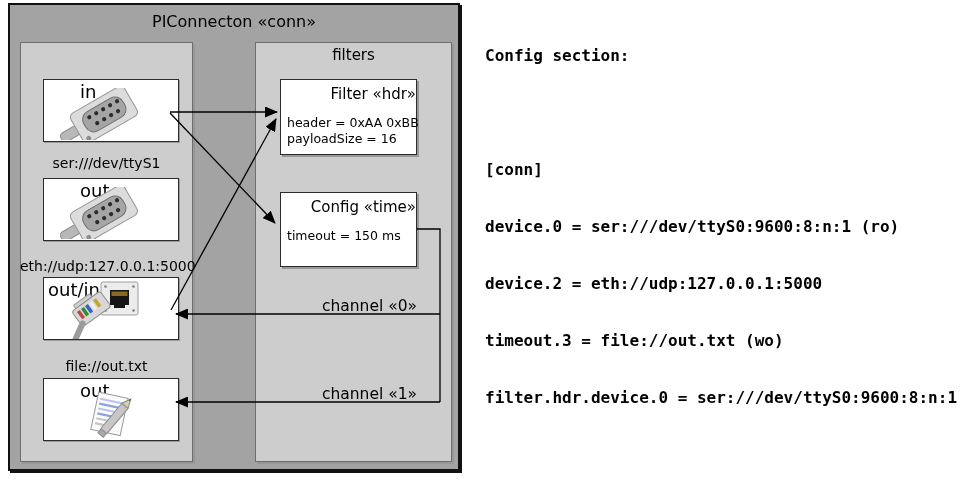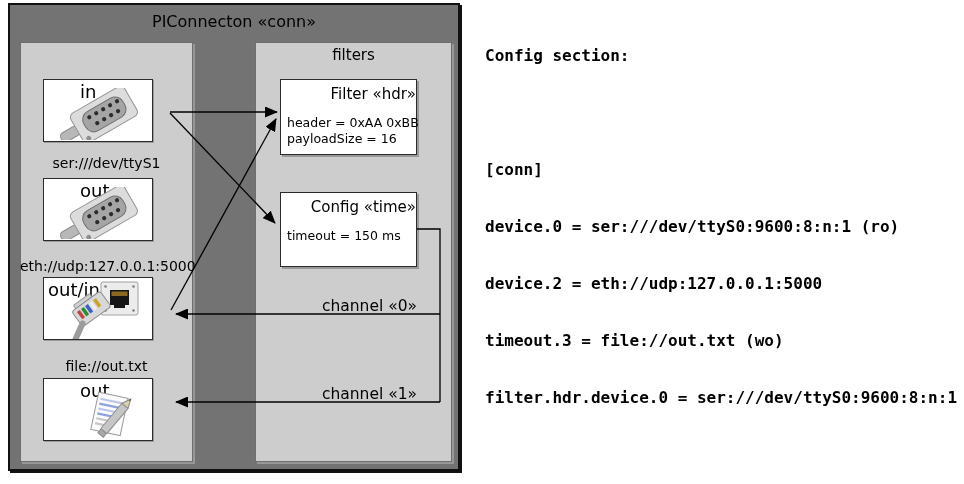--- a/index.html
+++ b/index.html
@@ -2,37 +2,37 @@
 <html><head>
 <meta charset="utf-8">
 <style>
   * { margin:0; padding:0; box-sizing:border-box; }
   html,body { width:964px; height:484px; background:#ffffff; overflow:hidden;
               font-family:"DejaVu Sans", sans-serif; color:#000; }
   .abs { position:absolute; }
 
   
   .diagram { position:absolute; left:8px; top:3px; width:452px; height:468px;
-             background:#737373; border:2px solid #111;
+             background:#a3a3a3; border:2px solid #111;
              box-shadow:2px 2px 0 #111; }
   .diagram-title { position:absolute; left:0; top:7px; width:100%;
                    text-align:center; font-size:16px; }
 
   
   .panel { position:absolute; background:#cdcdcd; border:1px solid #6e6e6e;
            box-shadow:2px 2px 0 #979797; }
   .devices-panel { left:10px;  top:37px; width:173px; height:420px; }
   .filters-panel { left:245px; top:37px; width:197px; height:420px; }
   .filters-title { position:absolute; left:245px; top:41px; width:197px;
                    text-align:center; font-size:15px; }
 
   
   .dev-label { position:absolute; left:10px; width:173px; text-align:center;
                font-size:14px; }
-  .dev-box { position:absolute; left:33px; width:110px; height:63px;
+  .dev-box { position:absolute; left:33px; width:136px; height:63px;
              background:#fff; border:1.5px solid #2b2b2b;
              box-shadow:1px 1px 0 #9c9c9c; overflow:hidden; }
   .port { position:absolute; top:1px; font-size:18px; }
 
   
   .filter-box { position:absolute; left:270px; width:137px; background:#fff;
                 border:1.5px solid #2b2b2b; box-shadow:2px 2px 0 #999; }
   .filter-title { position:absolute; left:0; top:5px; width:100%;
                   text-align:right; font-size:15px; }
   .filter-prop { position:absolute; left:6px; font-size:12.5px; white-space:nowrap; }

